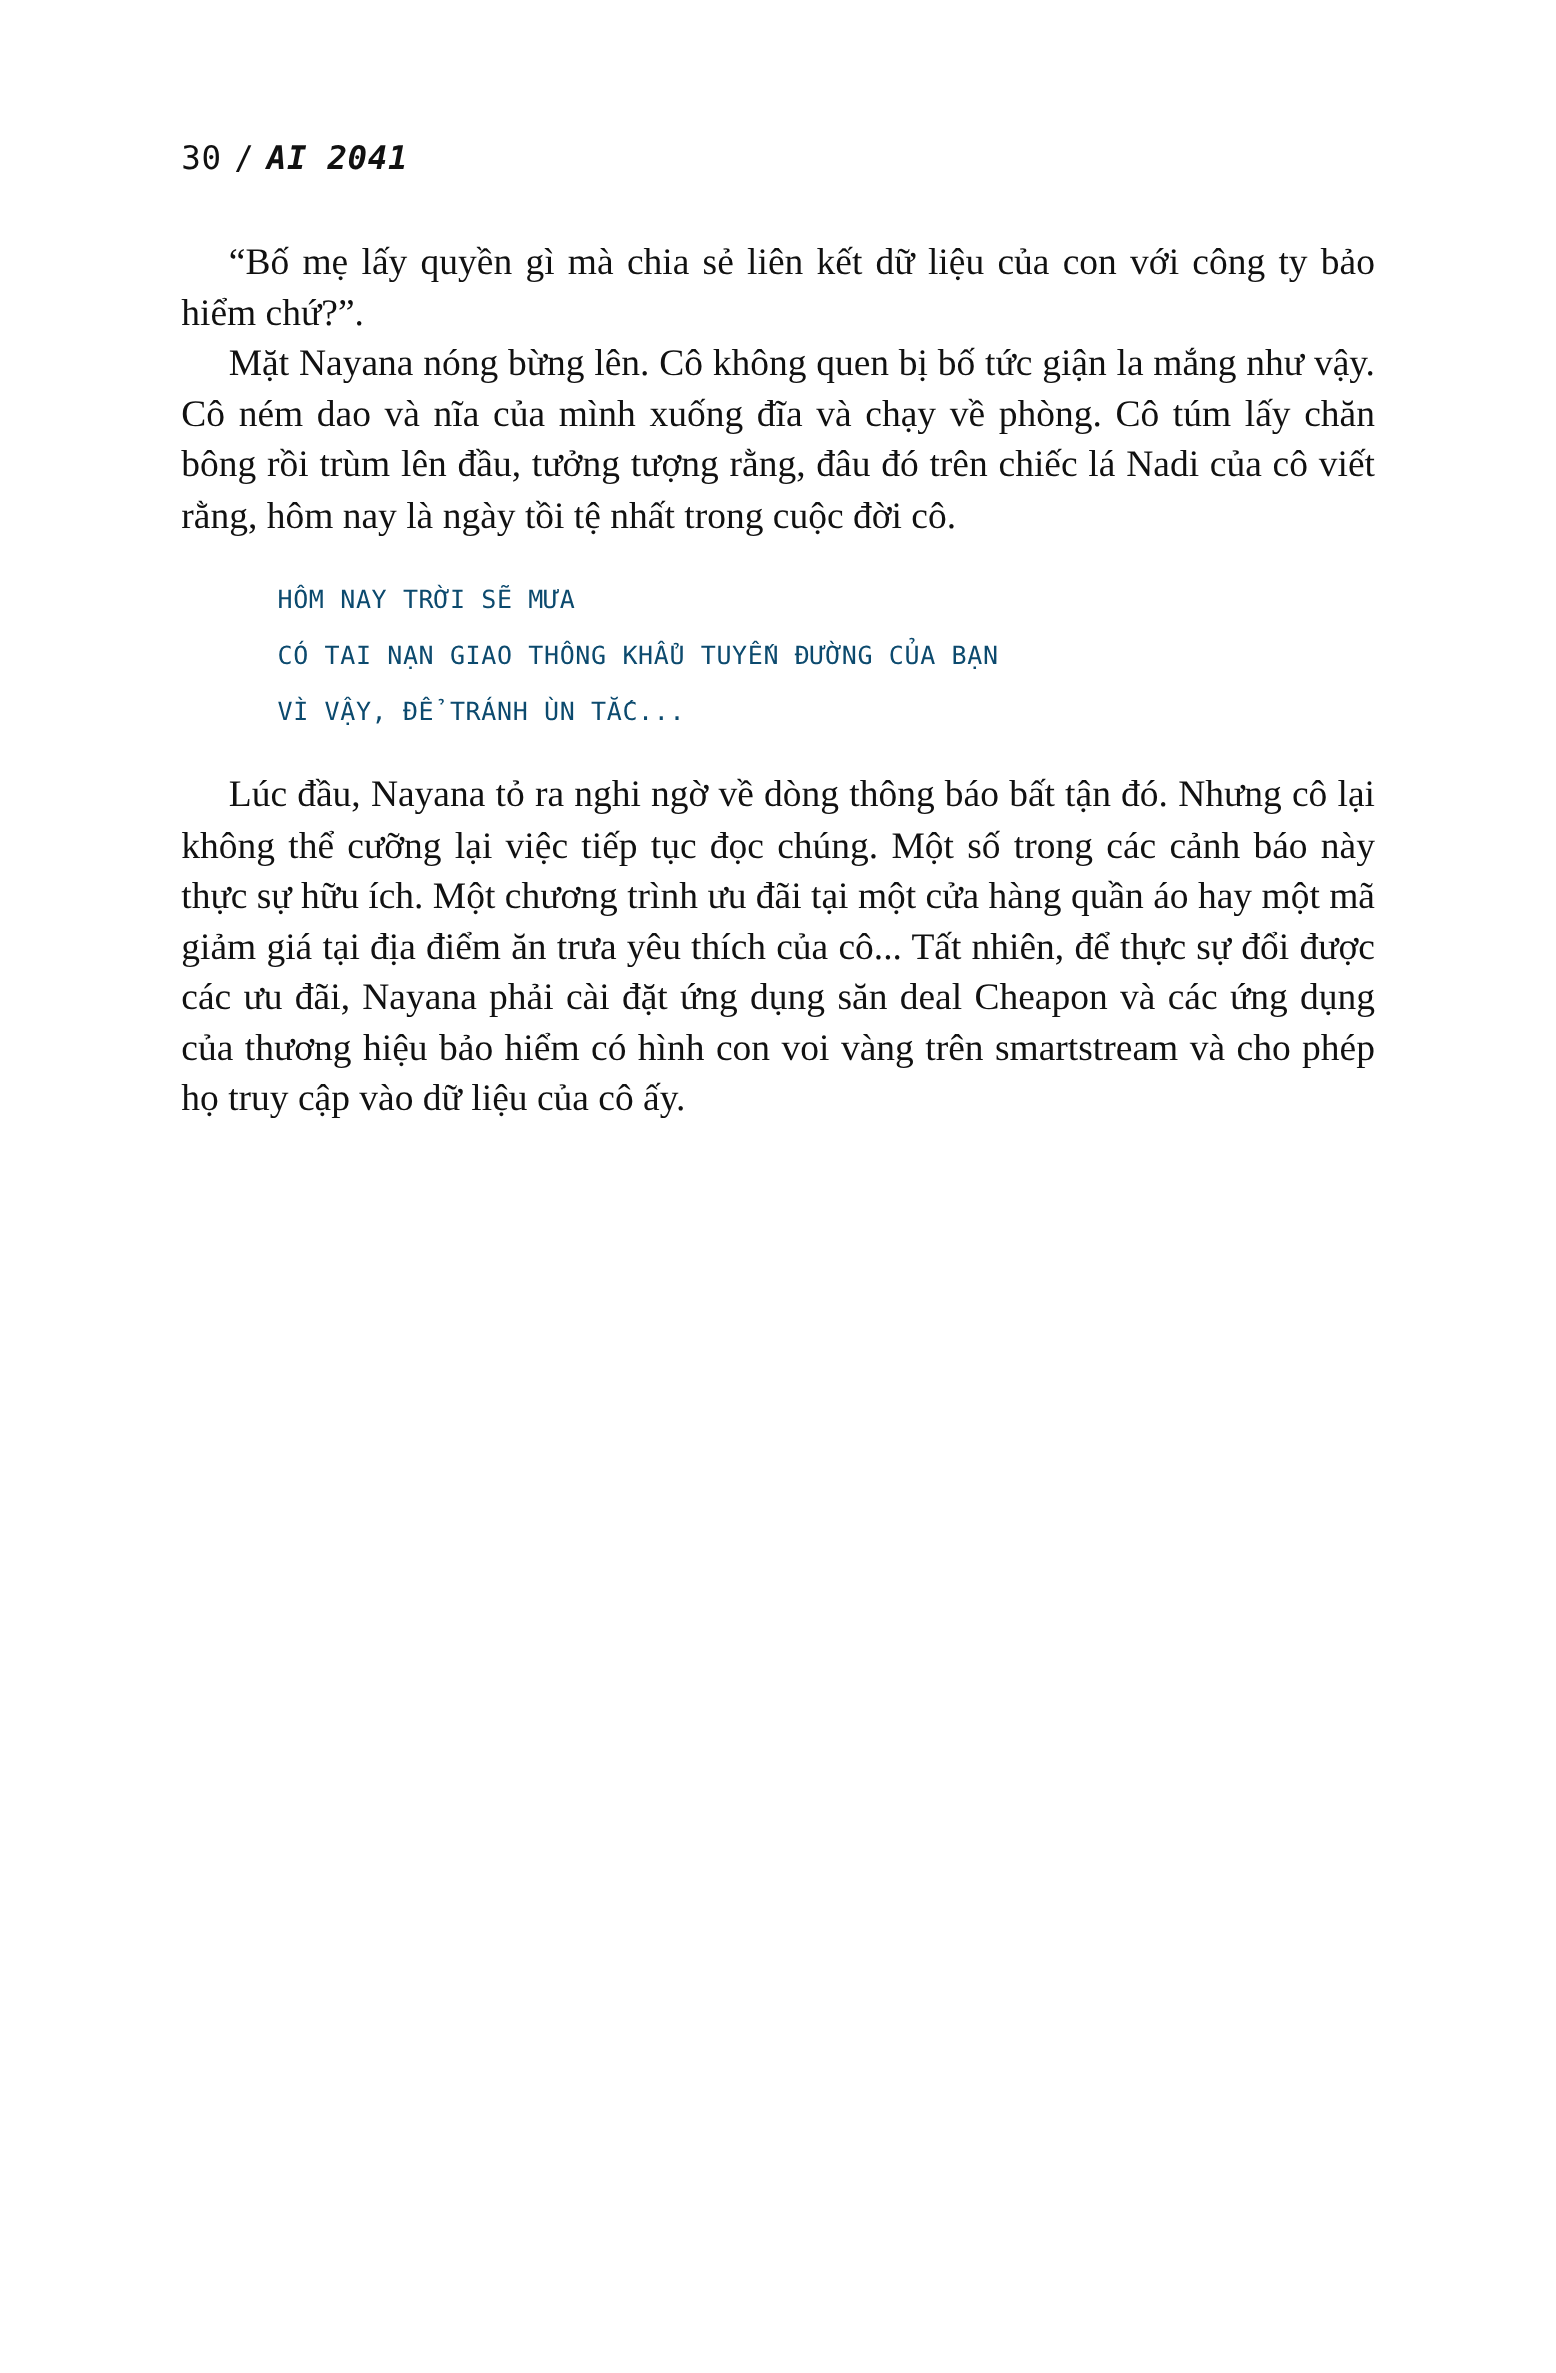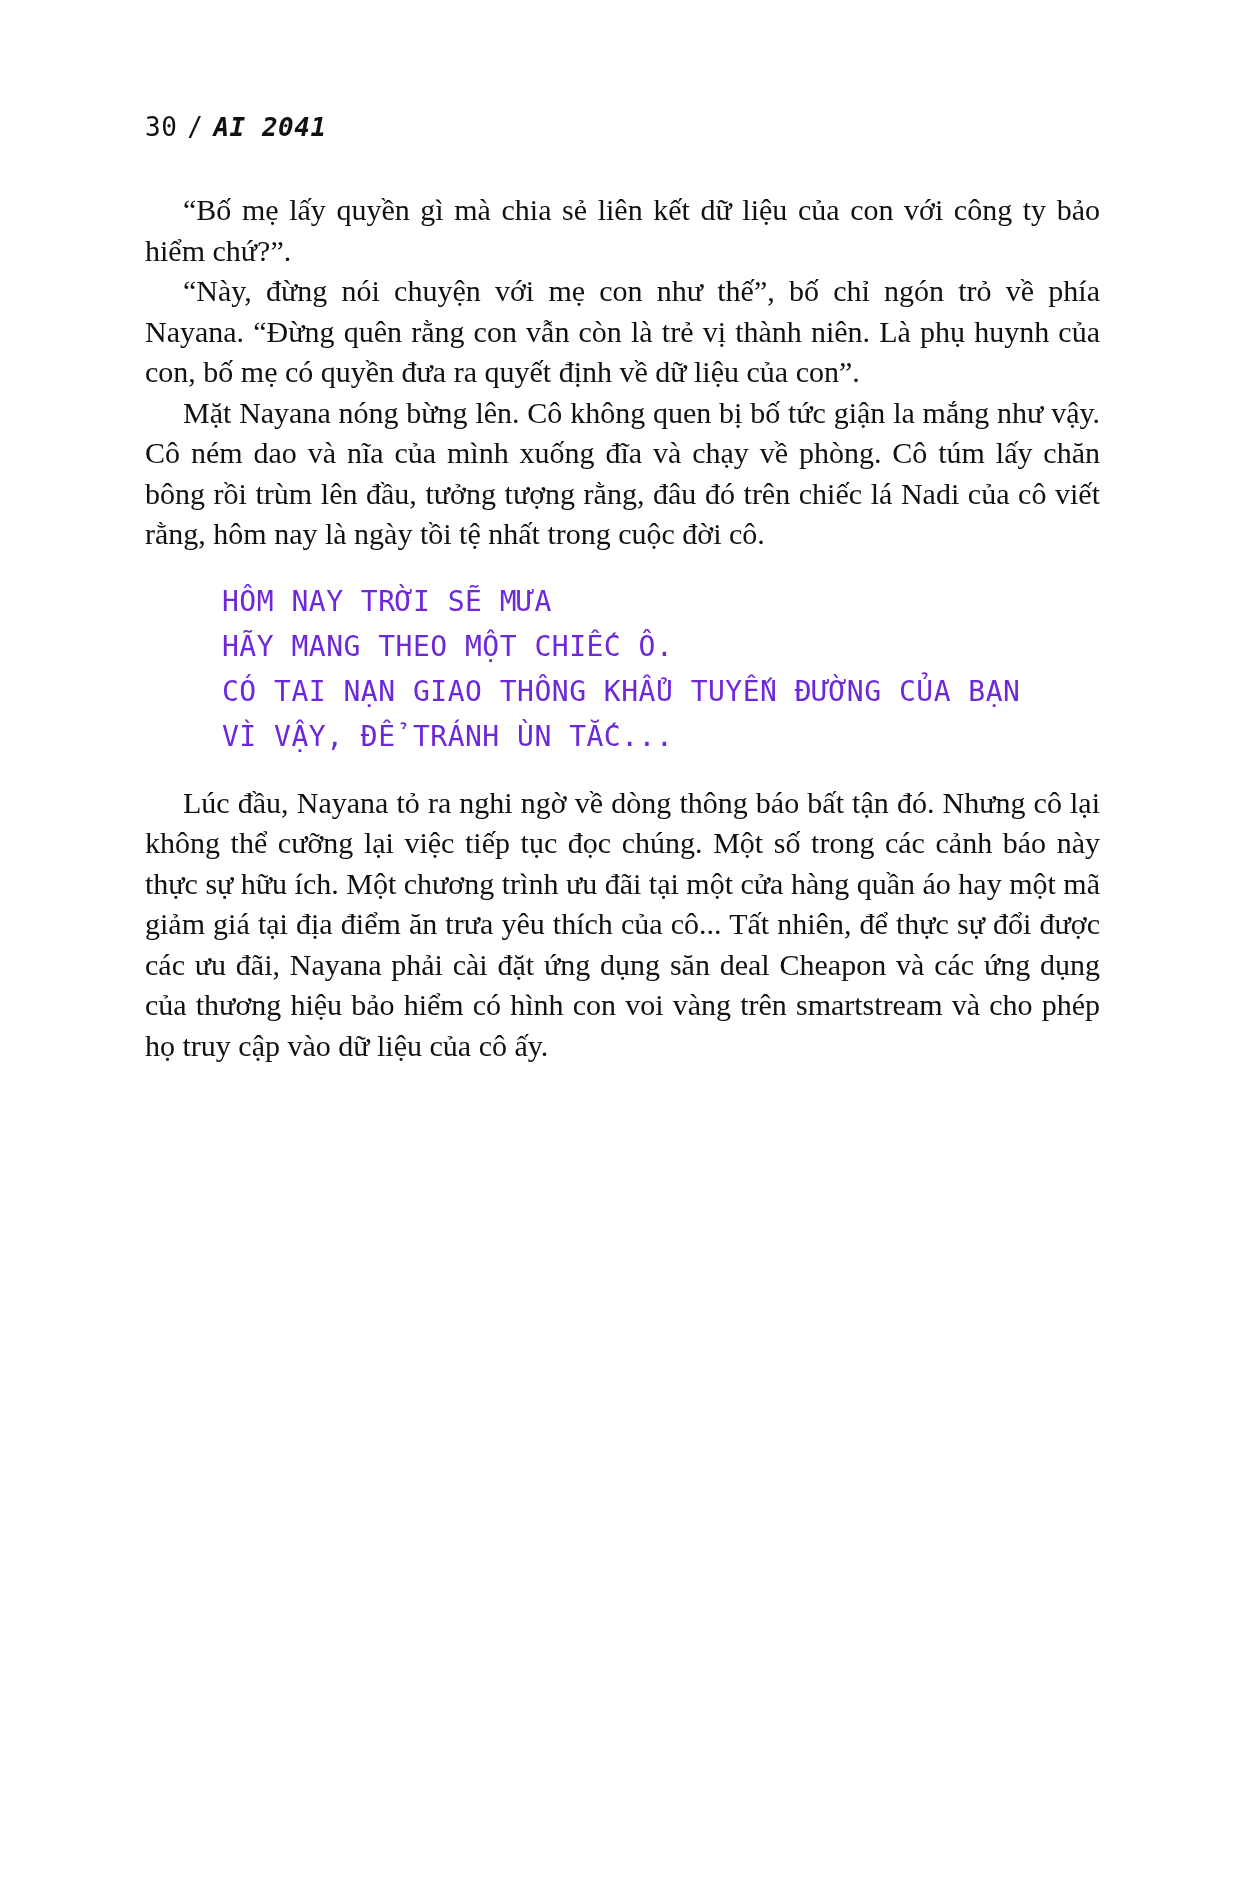--- a/index.html
+++ b/index.html
@@ -37,46 +37,44 @@
   }
 
   .para {
     text-align: justify;
     text-indent: 38px;
     margin: 0;
   }
 
   .notifications {
     font-family: "DejaVu Sans Mono", monospace;
-    font-size: 28px;
+    font-size: 20px;
     line-height: 45px;
     margin: 24px 0 24px 77px;
-    color: #6d28d9;
+    color: #0c4a6e;
     letter-spacing: 0.5px;
   }
   .notif-line { white-space: nowrap; }
 </style>
 </head>
 <body>
 
 <div class="page">
 
   <header class="page-header">
     <span class="page-num">30</span><span class="sep">/</span><span class="book-title">AI 2041</span>
   </header>
 
   <main class="body-text">
 
     <p class="para">“Bố mẹ lấy quyền gì mà chia sẻ liên kết dữ liệu của con với công ty bảo hiểm chứ?”.</p>
-    <p class="para">“Này, đừng nói chuyện với mẹ con như thế”, bố chỉ ngón trỏ về phía Nayana. “Đừng quên rằng con vẫn còn là trẻ vị thành niên. Là phụ huynh của con, bố mẹ có quyền đưa ra quyết định về dữ liệu của con”.</p>
     <p class="para">Mặt Nayana nóng bừng lên. Cô không quen bị bố tức giận la mắng như vậy. Cô ném dao và nĩa của mình xuống đĩa và chạy về phòng. Cô túm lấy chăn bông rồi trùm lên đầu, tưởng tượng rằng, đâu đó trên chiếc lá Nadi của cô viết rằng, hôm nay là ngày tồi tệ nhất trong cuộc đời cô.</p>
 
     <div class="notifications">
       <div class="notif-line">HÔM NAY TRỜI SẼ MƯA</div>
-      <div class="notif-line">HÃY MANG THEO MỘT CHIẾC Ô.</div>
       <div class="notif-line">CÓ TAI NẠN GIAO THÔNG KHẨU TUYẾN ĐƯỜNG CỦA BẠN</div>
       <div class="notif-line">VÌ VẬY, ĐỂ TRÁNH ÙN TẮC...</div>
     </div>
 
     <p class="para">Lúc đầu, Nayana tỏ ra nghi ngờ về dòng thông báo bất tận đó. Nhưng cô lại không thể cưỡng lại việc tiếp tục đọc chúng. Một số trong các cảnh báo này thực sự hữu ích. Một chương trình ưu đãi tại một cửa hàng quần áo hay một mã giảm giá tại địa điểm ăn trưa yêu thích của cô... Tất nhiên, để thực sự đổi được các ưu đãi, Nayana phải cài đặt ứng dụng săn deal Cheapon và các ứng dụng của thương hiệu bảo hiểm có hình con voi vàng trên smartstream và cho phép họ truy cập vào dữ liệu của cô ấy.</p>
 
   </main>
 
 </div>
 

